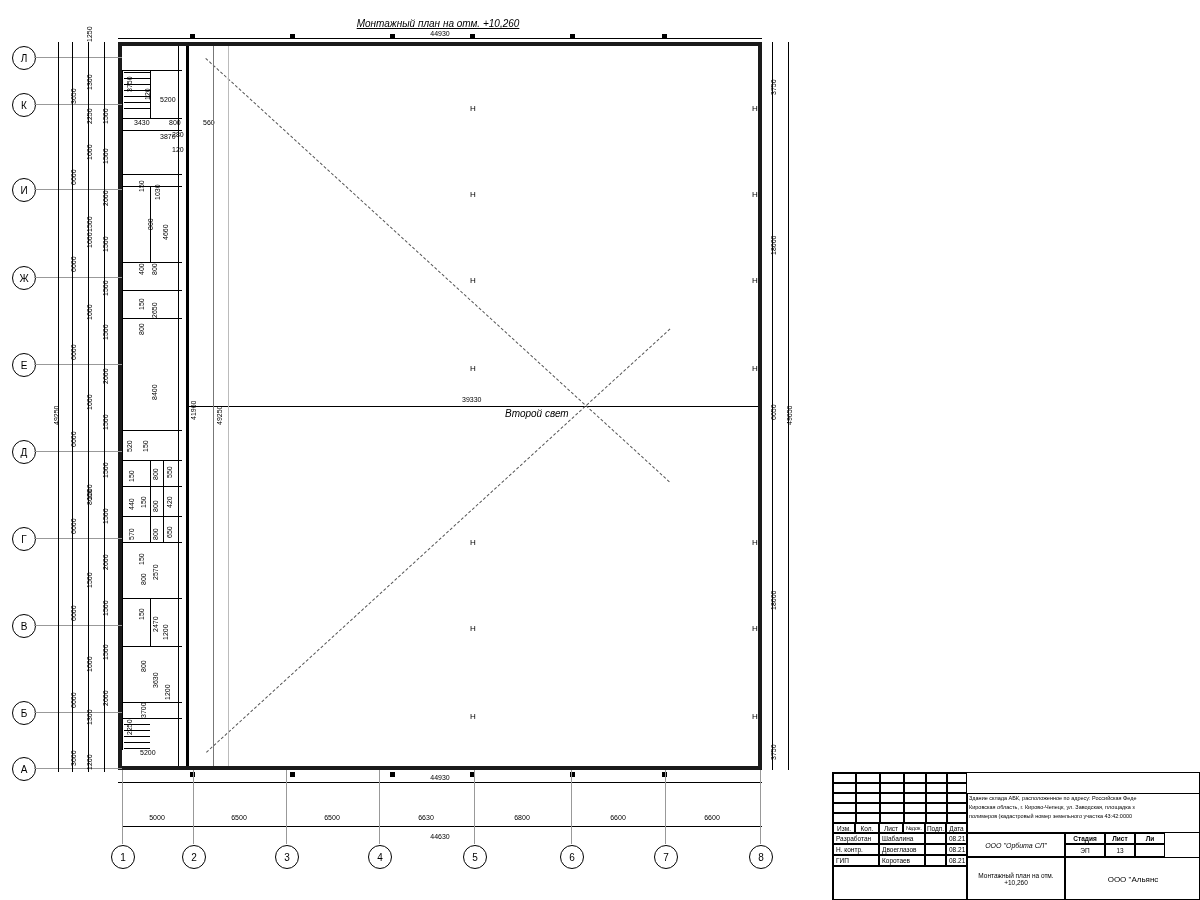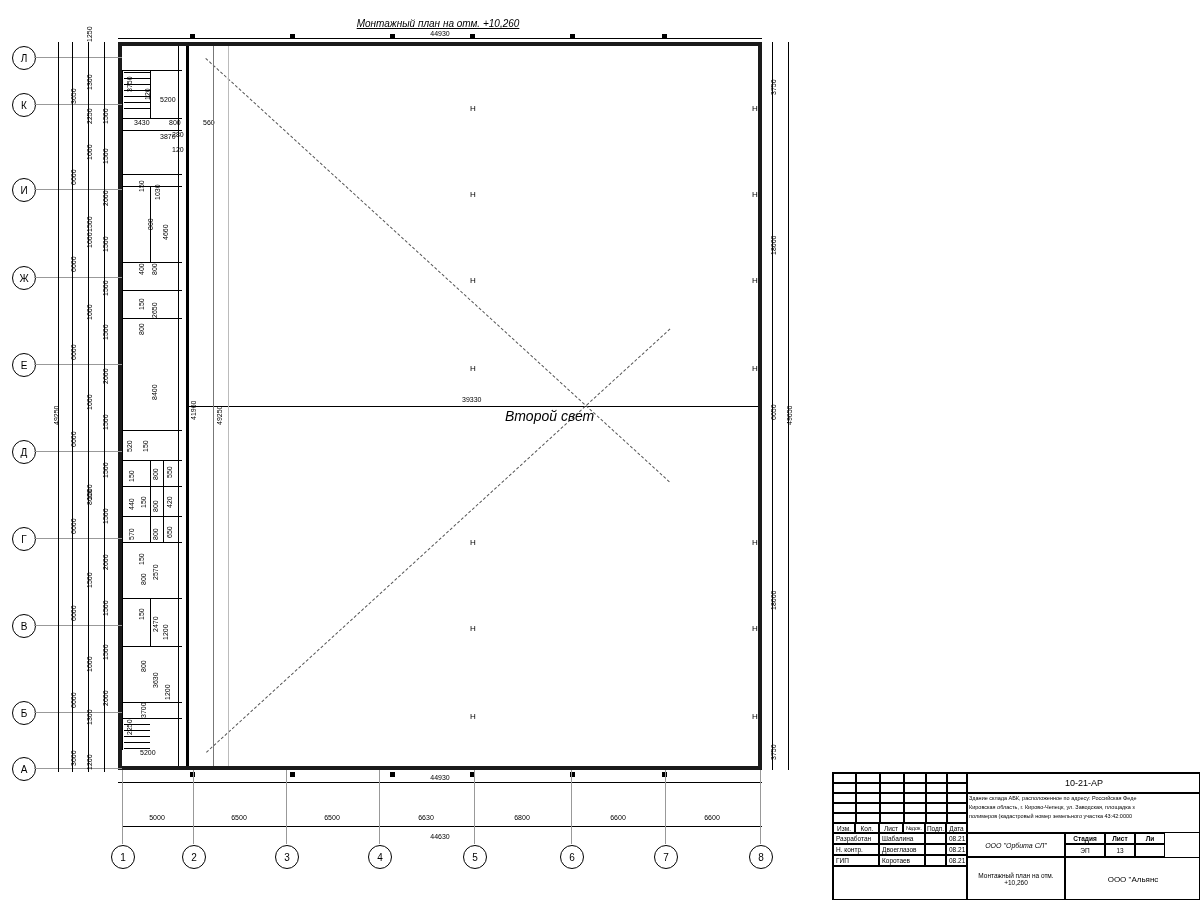--- a/index.html
+++ b/index.html
@@ -94,21 +94,21 @@
   <div class="part" style="left:124px;top:724px;width:26px;height:1px;"></div>
   <div class="part" style="left:124px;top:730px;width:26px;height:1px;"></div>
   <div class="part" style="left:124px;top:736px;width:26px;height:1px;"></div>
   <div class="part" style="left:124px;top:742px;width:26px;height:1px;"></div>
   <div class="part" style="left:124px;top:748px;width:26px;height:1px;"></div>
 
   <div class="dash" style="left:206px;top:58px;width:628px;transform:rotate(42.4deg);"></div>
   <div class="dash" style="left:206px;top:752px;width:628px;transform:rotate(-42.4deg);"></div>
 
   <div class="txt" style="left:462px;top:396px;">39330</div>
-  <div class="abs" style="left:505px;top:408px;font-size:14px;font-style:italic;">Второй свет</div>
+  <div class="abs" style="left:505px;top:408px;font-size:10px;font-style:italic;">Второй свет</div>
 
   <div class="hmark" style="left:470px;top:104px;">Н</div>
   <div class="hmark" style="left:470px;top:190px;">Н</div>
   <div class="hmark" style="left:470px;top:276px;">Н</div>
   <div class="hmark" style="left:470px;top:364px;">Н</div>
   <div class="hmark" style="left:470px;top:538px;">Н</div>
   <div class="hmark" style="left:470px;top:624px;">Н</div>
   <div class="hmark" style="left:470px;top:712px;">Н</div>
   <div class="hmark" style="left:752px;top:104px;">Н</div>
   <div class="hmark" style="left:752px;top:190px;">Н</div>
@@ -335,21 +335,20 @@
     <div class="cell" style="left:92px;top:71px;width:21px;height:11px;"></div>
     <div class="cell" style="left:113px;top:71px;width:21px;height:11px;">08.21</div>
 
     <div class="cell" style="left:0px;top:82px;width:46px;height:11px;">ГИП</div>
     <div class="cell" style="left:46px;top:82px;width:46px;height:11px;">Коротаев</div>
     <div class="cell" style="left:92px;top:82px;width:21px;height:11px;"></div>
     <div class="cell" style="left:113px;top:82px;width:21px;height:11px;">08.21</div>
 
     <div class="grid-empty" style="left:0px;top:93px;width:134px;height:35px;"></div>
 
-    <div class="cell c" style="left:134px;top:0px;width:234px;height:20px;font-size:9px;">10-21-АР</div>
 
     <div class="grid-empty" style="left:134px;top:20px;width:234px;height:40px;"></div>
     <div class="abs" style="left:136px;top:22px;font-size:5.5px;">Здание склада АБК, расположенное по адресу: Российская Феде</div>
     <div class="abs" style="left:136px;top:31px;font-size:5.5px;">Кировская область, г. Кирово-Чепецк, ул. Заводская, площадка з</div>
     <div class="abs" style="left:136px;top:40px;font-size:5.5px;">полимеров (кадастровый номер земельного участка 43:42:0000</div>
 
     <div class="cell c" style="left:232px;top:60px;width:40px;height:11px;font-weight:bold;">Стадия</div>
     <div class="cell c" style="left:272px;top:60px;width:30px;height:11px;font-weight:bold;">Лист</div>
     <div class="cell c" style="left:302px;top:60px;width:30px;height:11px;font-weight:bold;">Ли</div>
 

